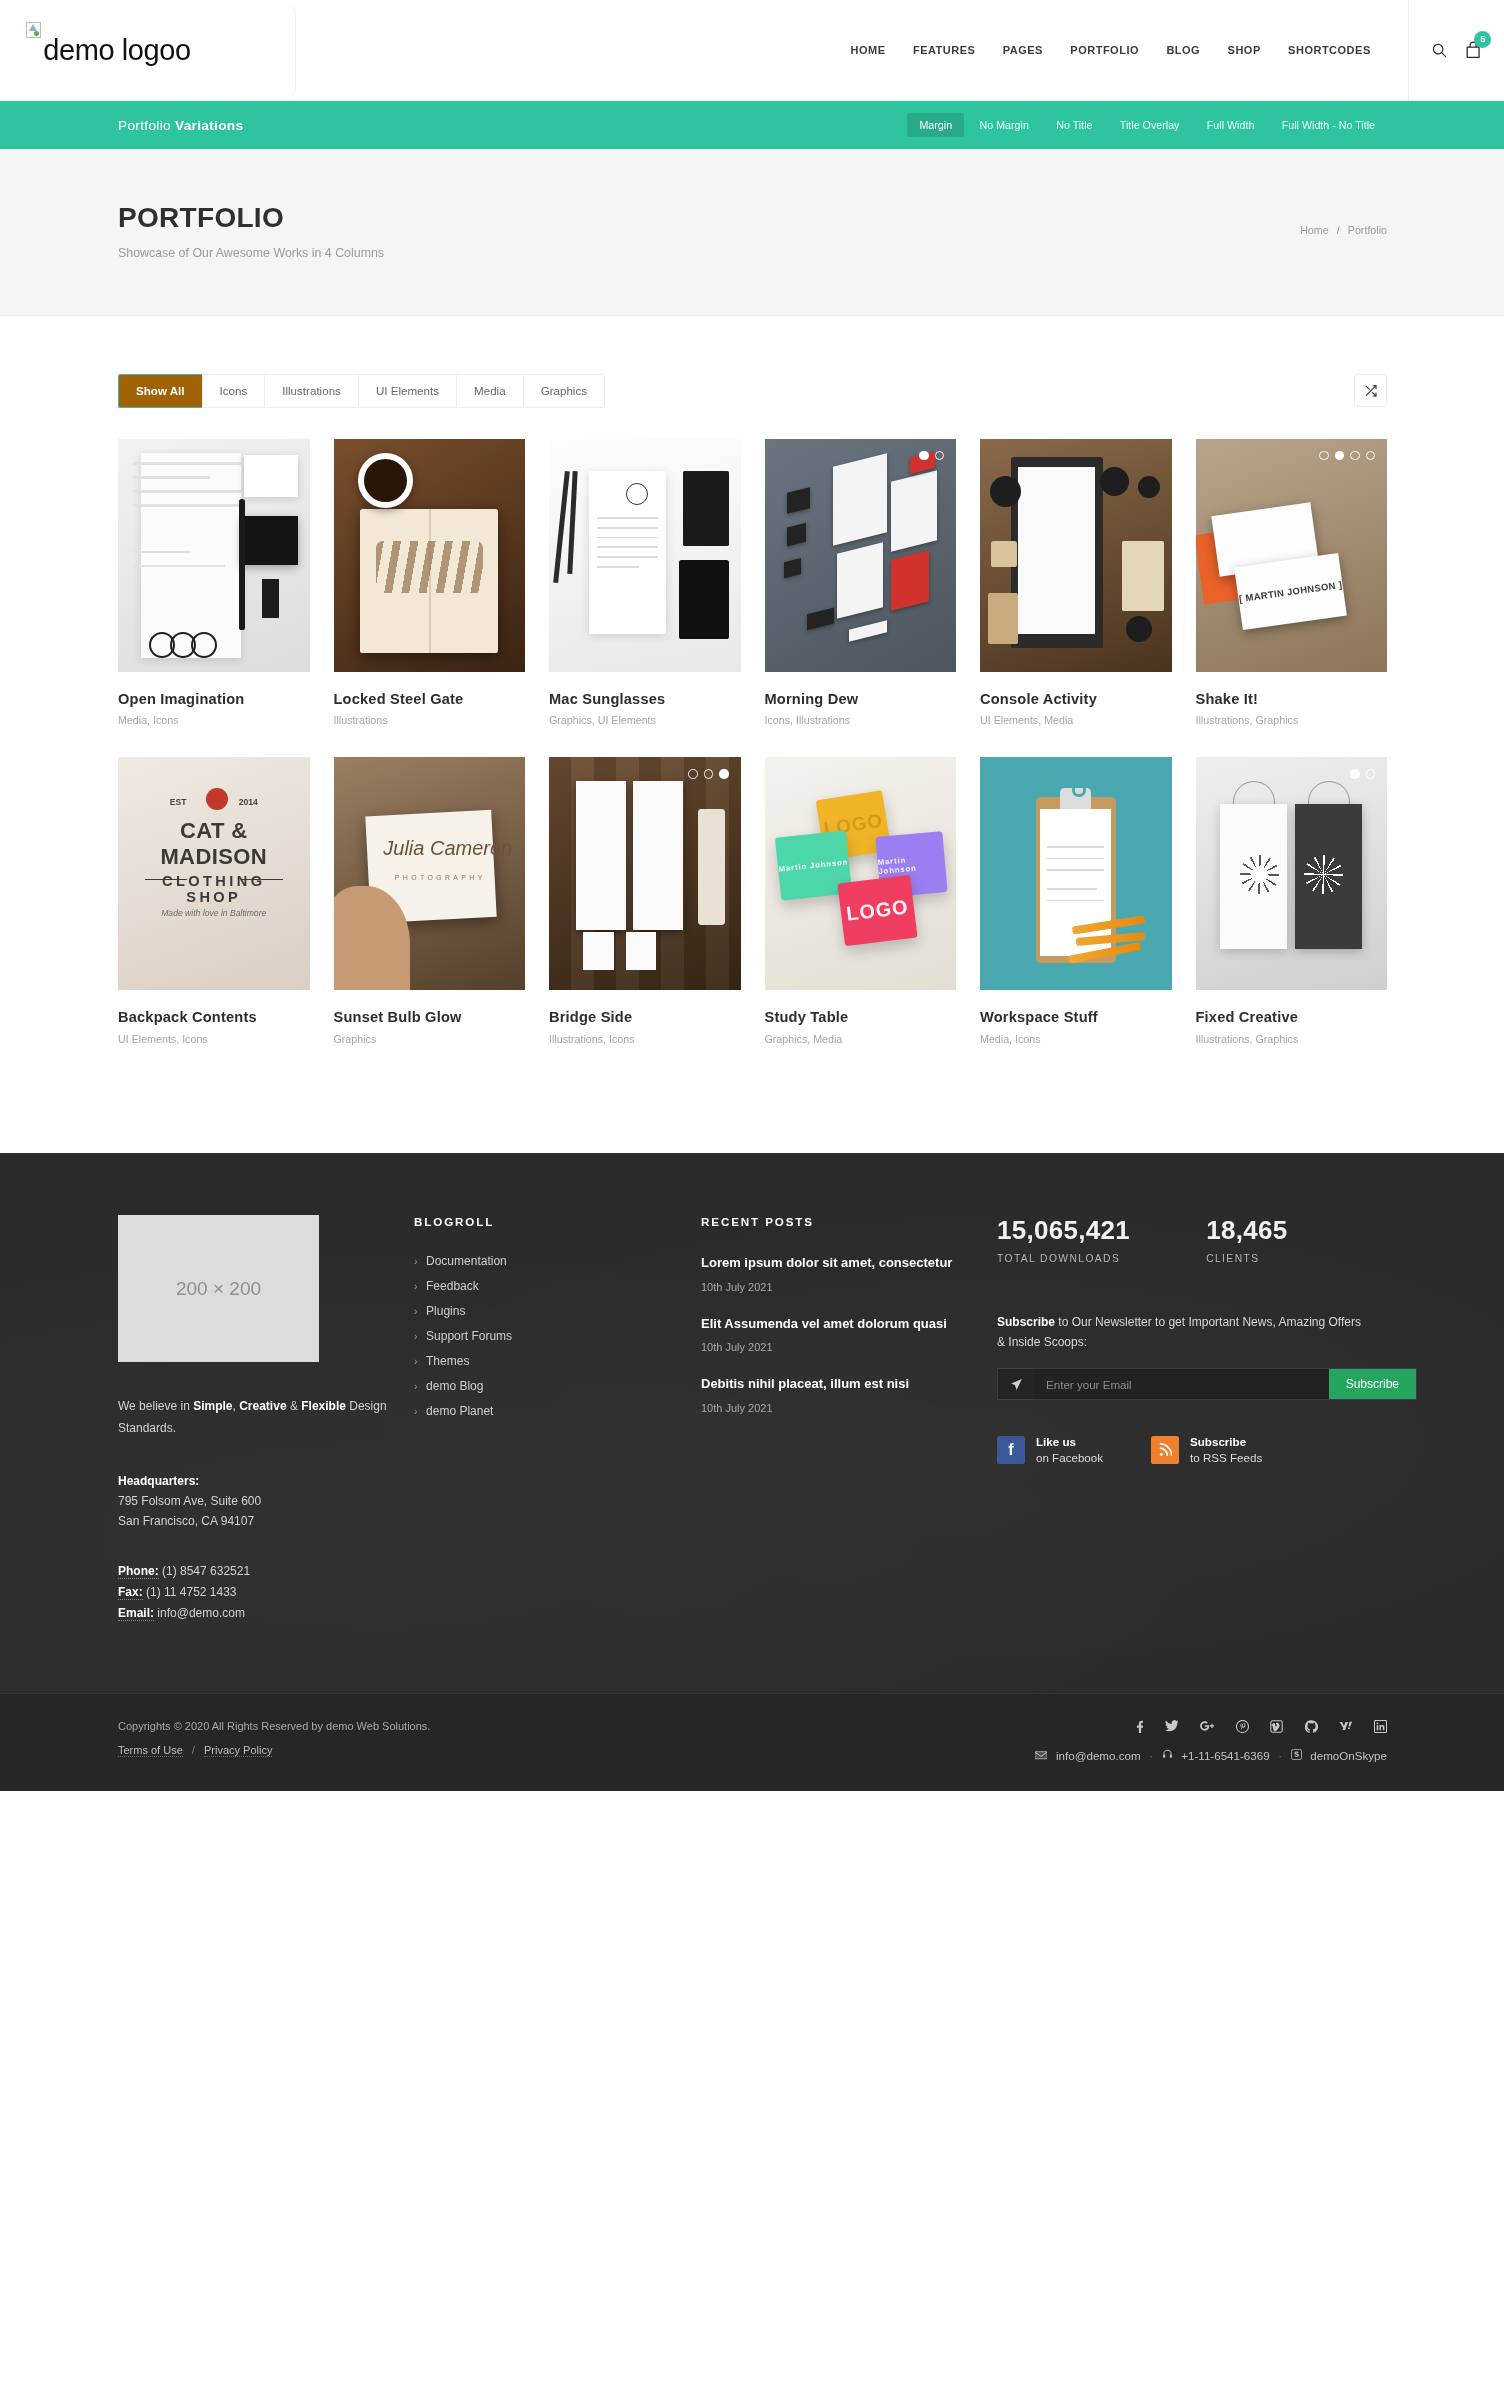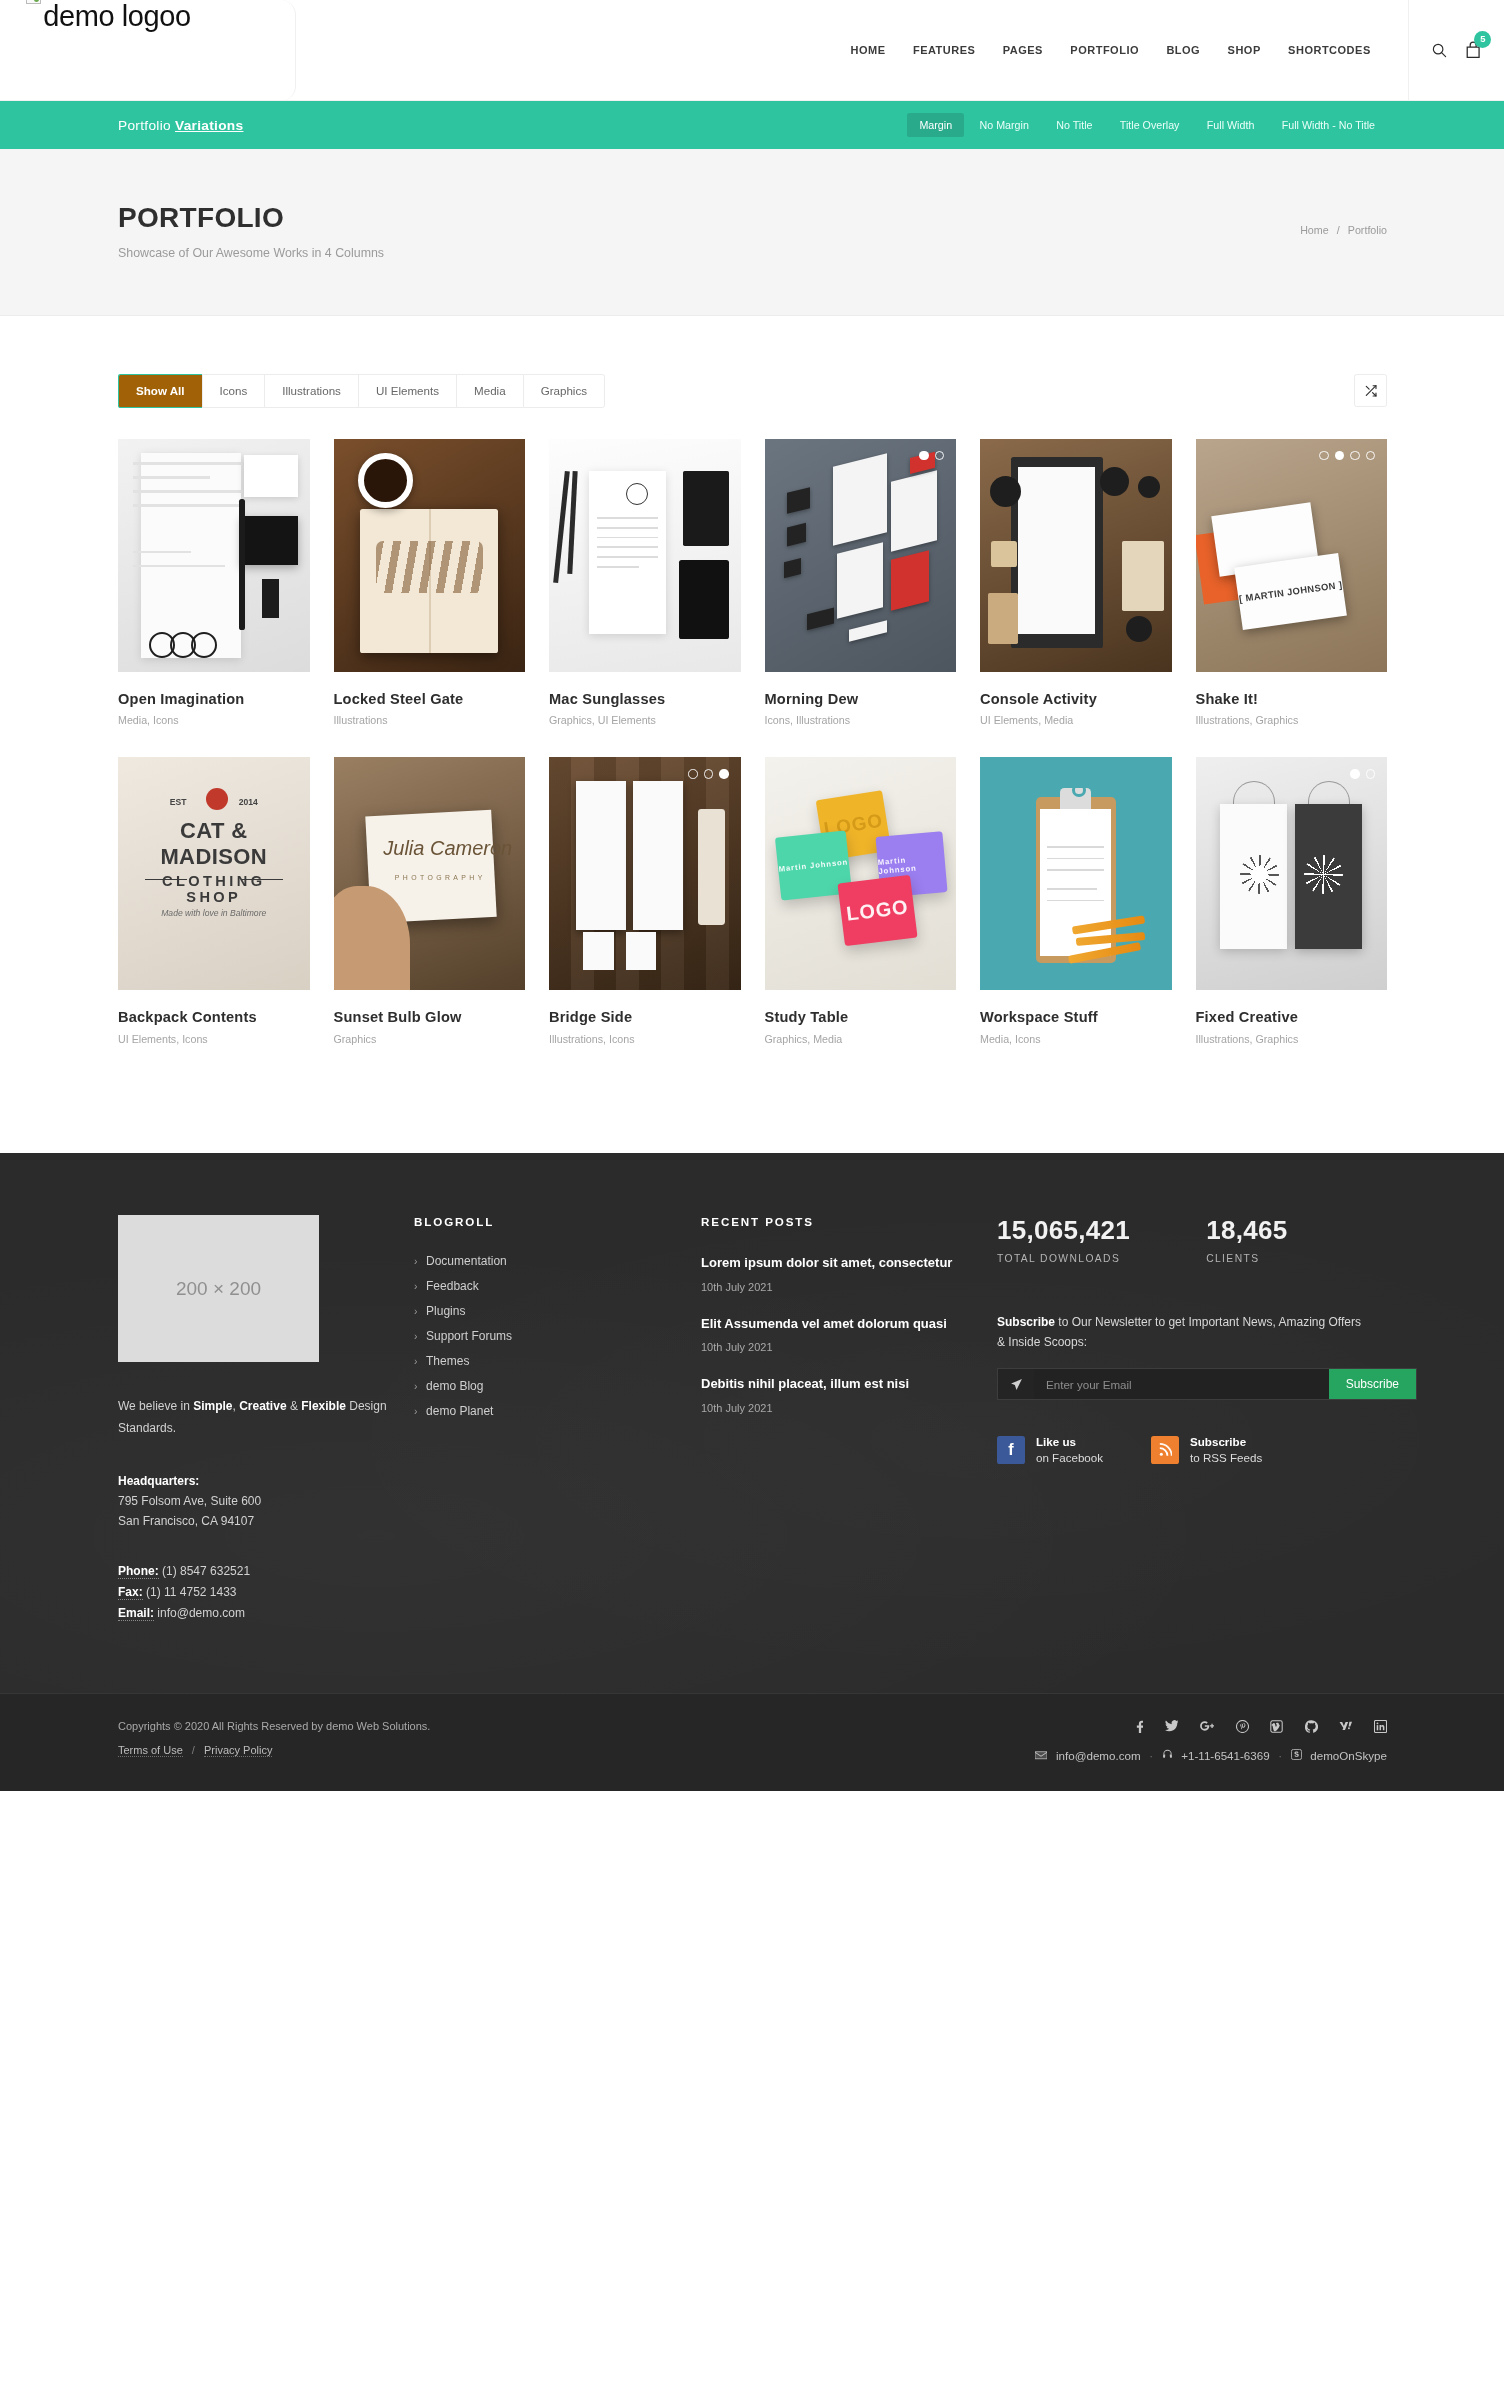--- a/index.html
+++ b/index.html
@@ -18,21 +18,21 @@
     background: #fff;
     display: flex;
     align-items: center;
     border-bottom: 0.9px solid #f0f0f0;
     position: relative;
   }
   .logo-area {
     width: 296px;
     height: 101px;
     display: flex;
-    align-items: flex-start;
+    align-items: center;
     padding-left: 26px;
     border-right: 0.9px solid #f0f0f0;
     position: relative;
     border-radius: 15px;
   }
   .logo-broken {
     display: inline-flex;
     align-items: flex-start;
     font-size: 29px;
     letter-spacing: -0.4px;
@@ -108,21 +108,21 @@
     background: #2ec4a0;
     height: 48px;
     display: flex;
     align-items: center;
   }
   .subnav-inner {
     width: 1389px; margin: 0 auto; padding: 0 60px;
     display: flex; align-items: center; justify-content: space-between;
   }
   .subnav-title { color: #fff; font-size: 13.7px; font-weight: 300; letter-spacing: 0.3px; }
-  .subnav-title b { font-weight: 700; text-decoration: underline; }
+  .subnav-title b { font-weight: 700; }
   .subnav-links { display: flex; align-items: center; gap: 3.4px; }
   .subnav-links a {
     color: #eafff8;
     font-size: 10.7px;
     text-decoration: none;
     padding: 6px 12px;
     border-radius: 2.6px;
     white-space: nowrap;
   }
   .subnav-links a.active { background: rgba(0,0,0,0.13); color: #fff; }

